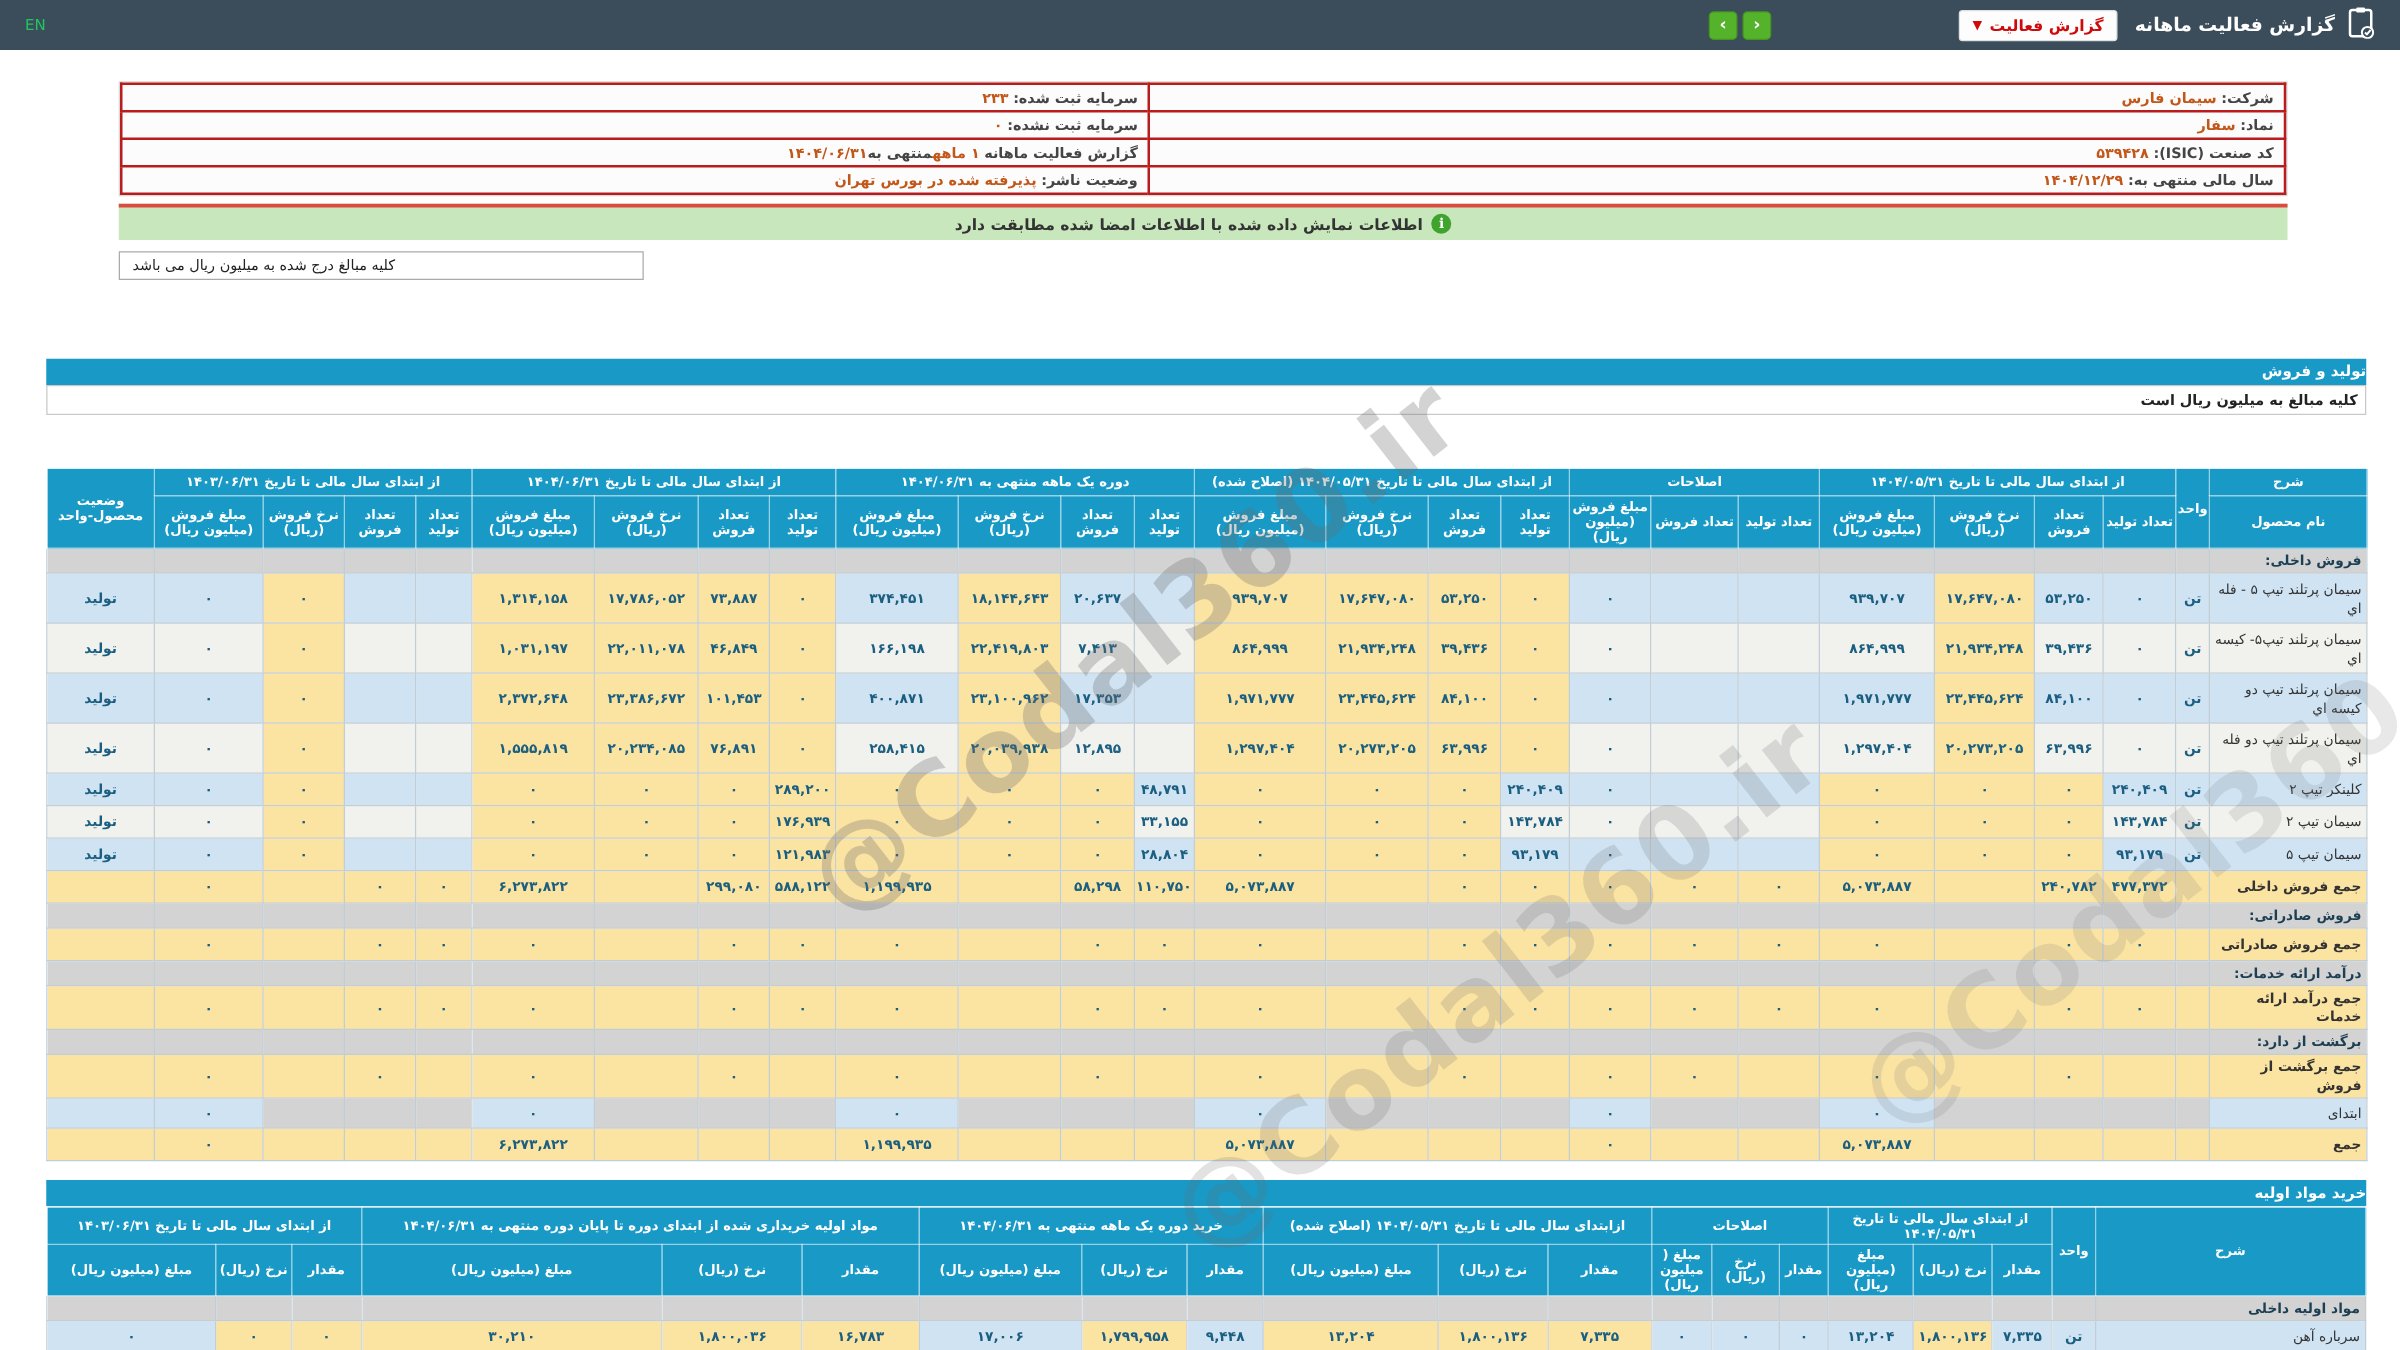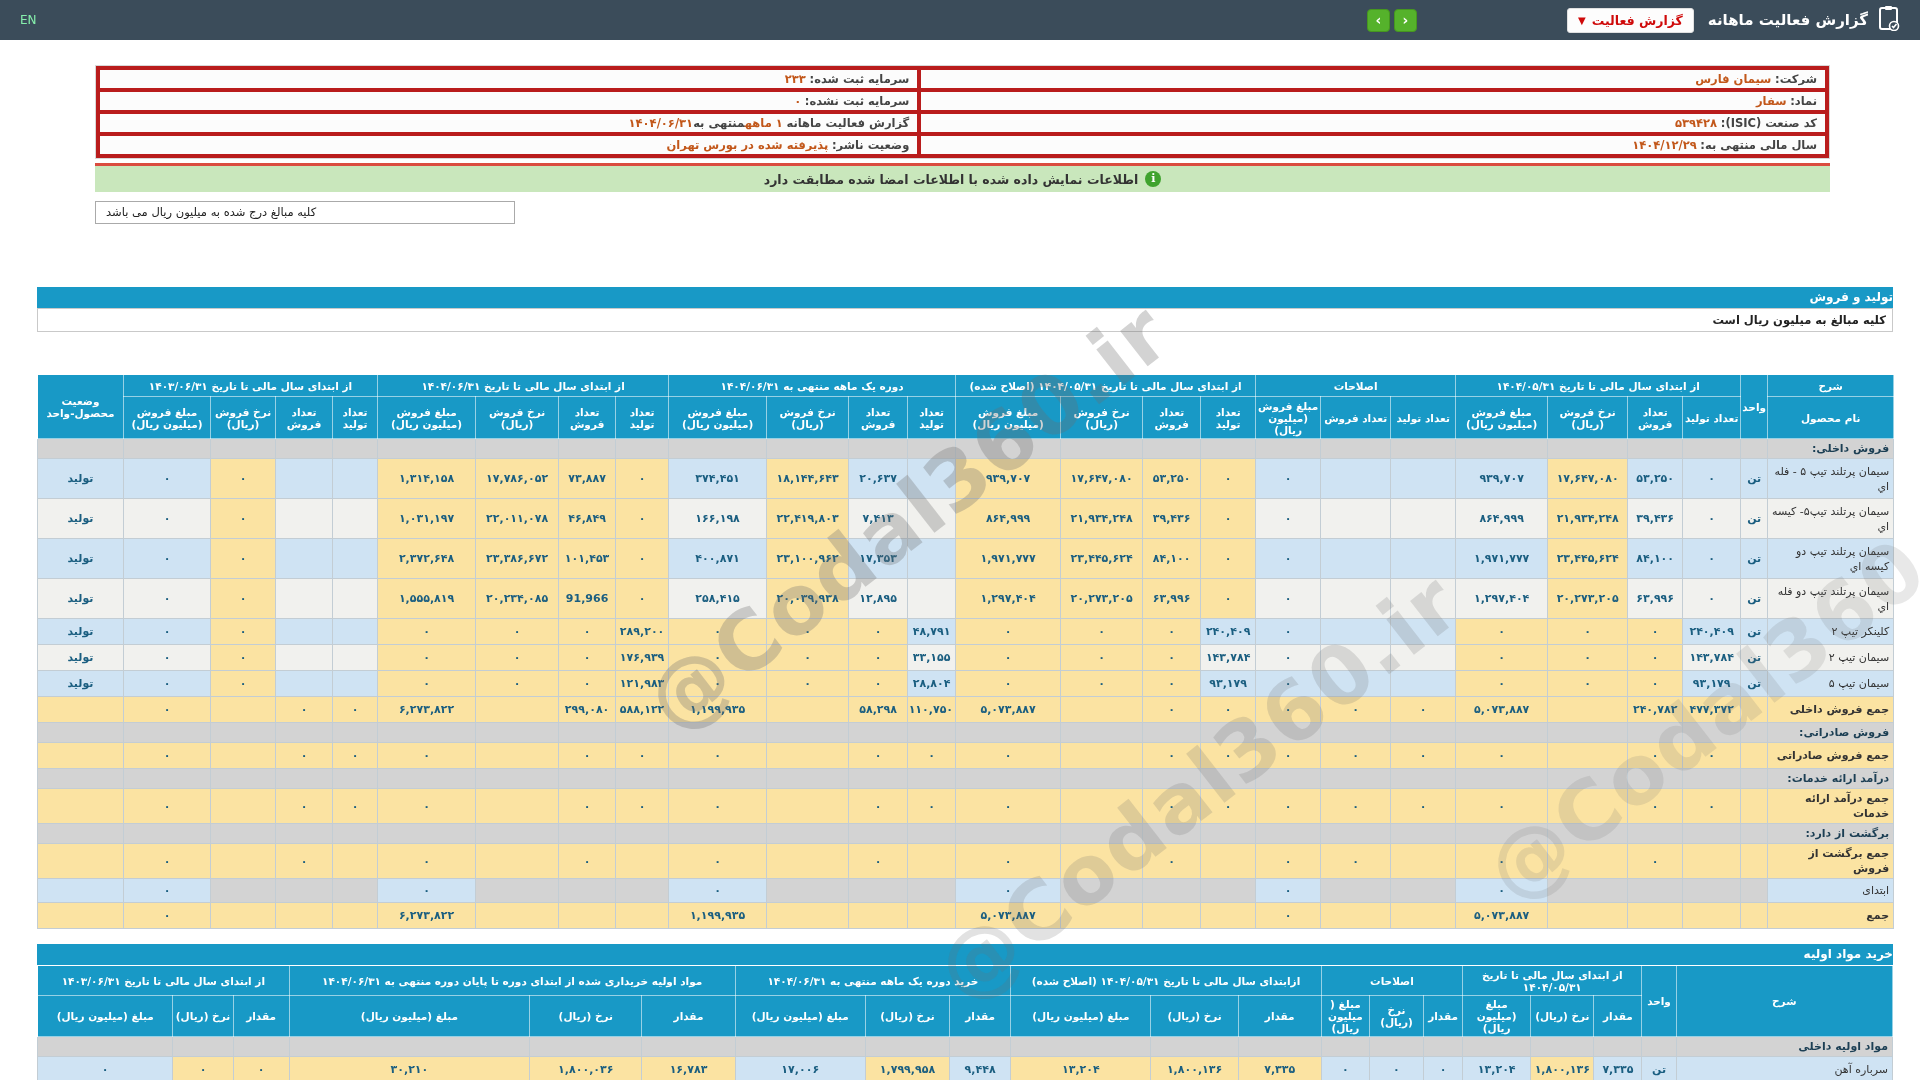--- a/index.html
+++ b/index.html
@@ -12,26 +12,26 @@
     display:flex; flex-direction:row; align-items:center; padding:0 20px; }
   #topbar .clip-ic { margin-left:10px; }
   #topbar .ttl { color:#fff; font-size:15px; font-weight:bold; margin-left:14px; }
   .rep-btn { background:#fdfdfd; border:1px solid #e0e0e0; border-radius:3px;
     color:#cf0a0a; font-size:12.5px; font-weight:bold; padding:4px 10px;
     display:flex; align-items:center; gap:6px; cursor:pointer; margin-left:150px;}
   .rep-btn .caret { color:#cf0a0a; font-size:10px; }
   .nav-btn { width:23px; height:23px; background:#55b22b; border:1px solid #46971f;
     border-radius:4px; color:#fff; font-size:14px; font-weight:bold; line-height:21px;
     text-align:center; cursor:pointer; margin-left:4px; }
-  #lang { margin-right:auto; color:#86efac; font-size:12px; cursor:pointer; }
+  #lang { margin-right:auto; color:#22c55e; font-size:12px; cursor:pointer; }
 
   
   #info { top:65px; left:95px; width:1735px; border:1px solid #d8d8d8; background:#fcfcfc; }
   #info table { width:100%; border-collapse:collapse; }
-  #info td { border:4px solid #b91c1c; height:22px; font-size:11.5px; padding:1px 8px;
+  #info td { border:2px solid #b91c1c; height:22px; font-size:11.5px; padding:1px 8px;
     text-align:right; white-space:nowrap; }
   #info .lab { color:#444; font-weight:bold; }
   #info .val { color:#c2571a; font-weight:bold; }
   #info td.r { width:52.5%; } #info td.l { width:47.5%; }
 
   
   #signed { top:163px; left:95px; width:1735px; height:29px; background:#c9e7bc;
     border-top:3px solid #da4c3f; display:flex; align-items:center; justify-content:center;
     gap:7px; font-size:12.5px; font-weight:bold; color:#333; }
   .info-ic { width:16px; height:16px; border-radius:50%; background:#3fa32e; color:#fff;
@@ -335,21 +335,21 @@
           <td>۰</td>
           <td class="y">۰</td>
           <td class="y">۶۳,۹۹۶</td>
           <td class="y">۲۰,۲۷۳,۲۰۵</td>
           <td class="y">۱,۲۹۷,۴۰۴</td>
           <td></td>
           <td>۱۲,۸۹۵</td>
           <td class="y">۲۰,۰۳۹,۹۳۸</td>
           <td>۲۵۸,۴۱۵</td>
           <td class="y">۰</td>
-          <td class="y">91,966</td>
+          <td class="y">۷۶,۸۹۱</td>
           <td class="y">۲۰,۲۳۴,۰۸۵</td>
           <td class="y">۱,۵۵۵,۸۱۹</td>
           <td></td>
           <td></td>
           <td class="y">۰</td>
           <td>۰</td>
           <td>تولید</td>
         </tr>
         <tr class="prod blue prod">
           <td class="label">کلینکر تیپ ۲</td>

